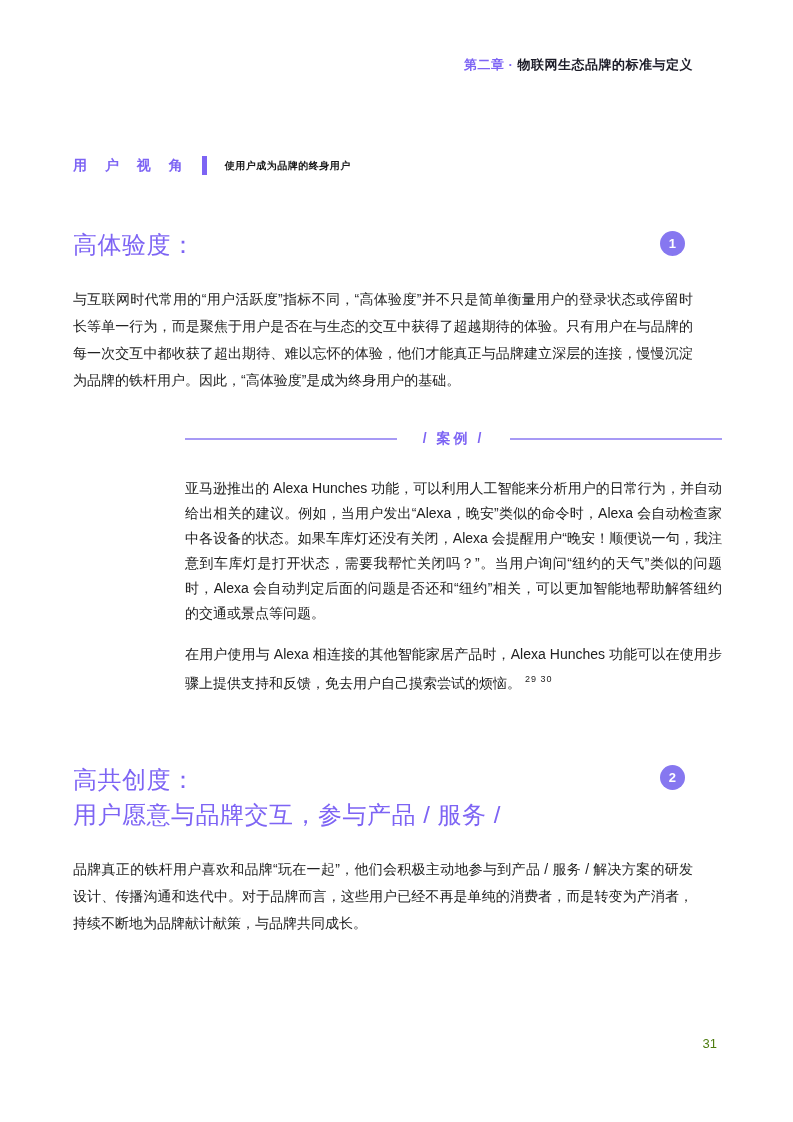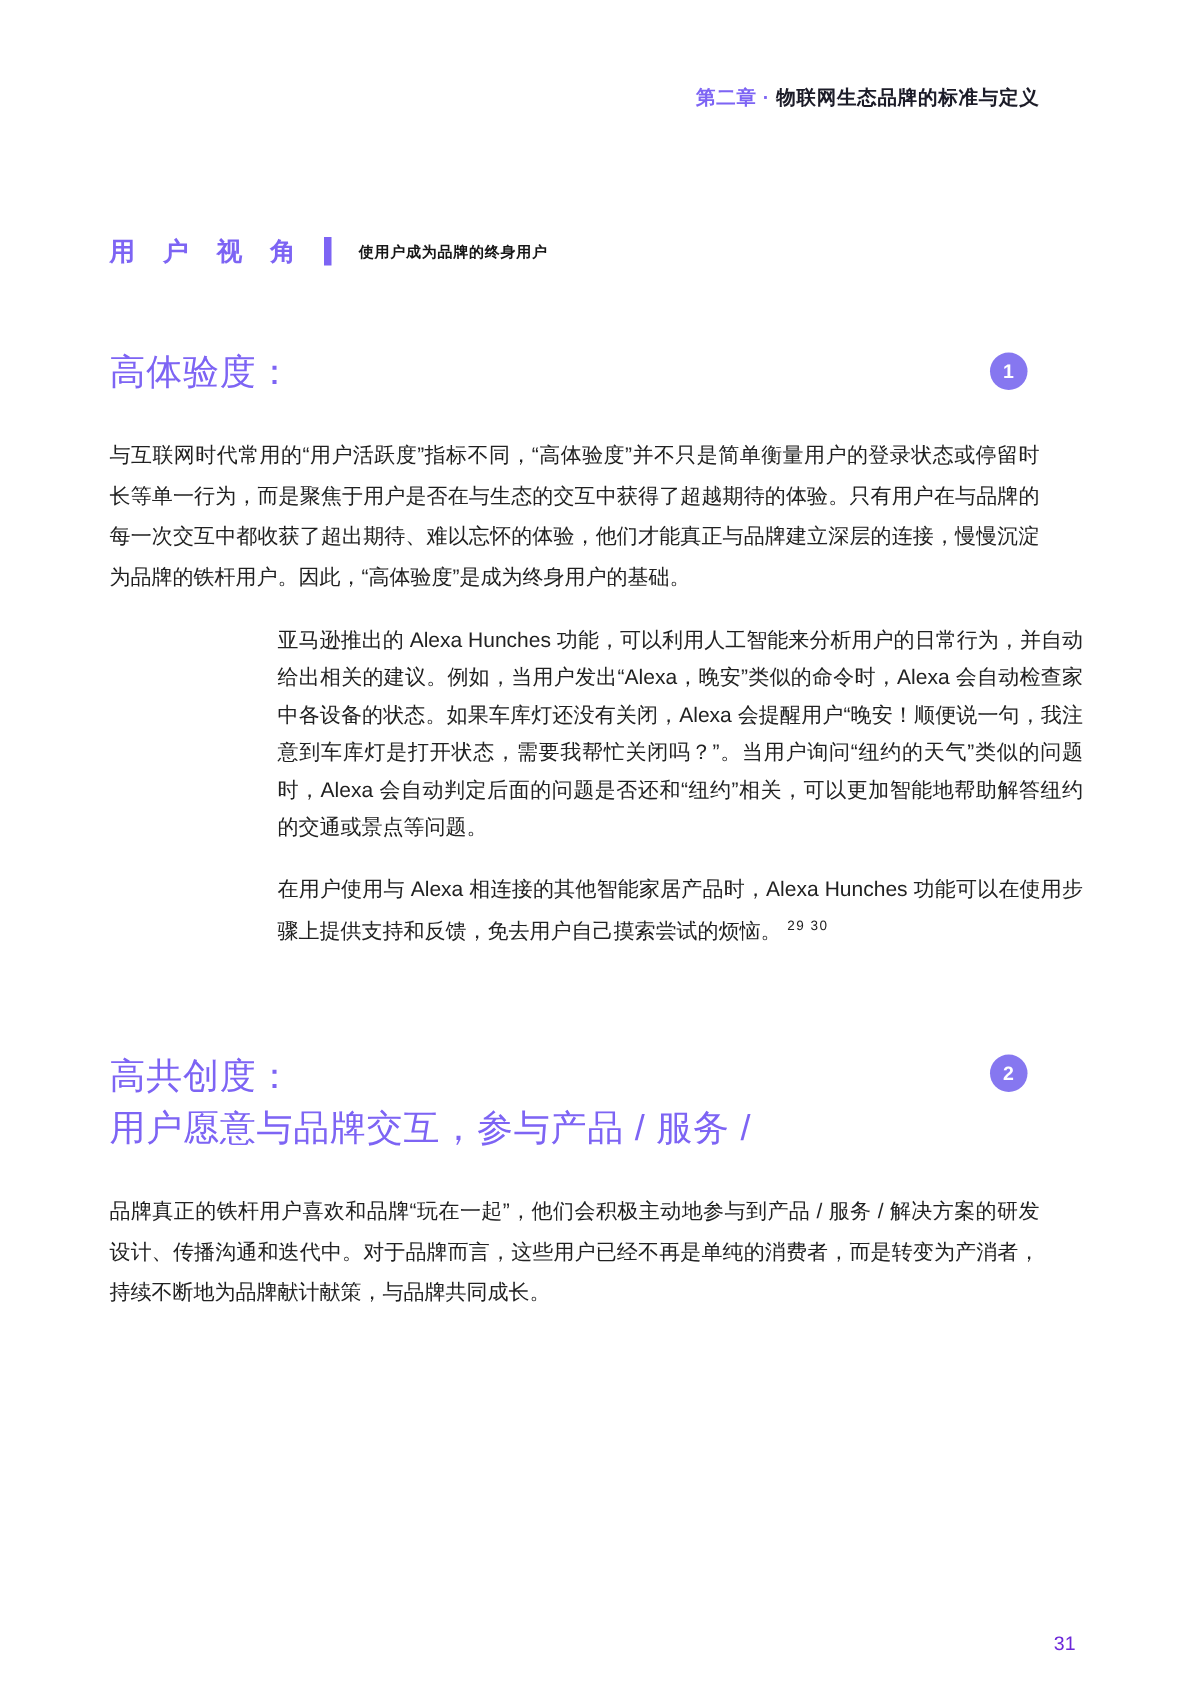--- a/index.html
+++ b/index.html
@@ -27,21 +27,21 @@
 
   
   .section-label-row {
     margin-top: 82px;
     display: flex;
     align-items: center;
   }
   .eyebrow {
     color: #7d64f4;
     font-weight: bold;
-    font-size: 17px;
+    font-size: 14px;
     letter-spacing: 7px;
     white-space: nowrap;
   }
   .vbar {
     width: 5px; height: 19px;
     background: #7d64f4;
     margin: 0 18px 0 12px;
     flex: 0 0 auto;
   }
   .label-title {
@@ -105,35 +105,35 @@
     letter-spacing: 3px;
     white-space: nowrap;
   }
   .case-p {
     font-size: 14px;
     line-height: 25px;
     color: #212121;
     text-align: justify;
   }
   .case-p1 { margin-top: 24px; }
-  .case-p2 { margin-top: 16px; }
+  .case-p2 { margin-top: 28px; }
   .case-p3 { margin-top: 16px; }
   .case-p sup {
     font-size: 9px;
     color: #212121;
     letter-spacing: 1px;
   }
 
   
   .page-number {
     position: absolute;
     right: 76px;
-    top: 1088px;
+    top: 1036px;
     font-size: 13px;
-    color: #6d28d9;
+    color: #4d7c0f;
   }
 </style>
 </head>
 <body>
 
 <div class="page">
 
   <div class="doc-header">
     <span class="chapter">第二章</span><span class="sep"> · </span><span>物联网生态品牌的标准与定义</span>
   </div>
@@ -145,20 +145,25 @@
   </div>
 
   <div class="section-heading heading-1">
     <div>高体验度：</div>
     <span class="badge">1</span>
   </div>
 
   <p class="body-text">与互联网时代常用的“用户活跃度”指标不同，“高体验度”并不只是简单衡量用户的登录状态或停留时长等单一行为，而是聚焦于用户是否在与生态的交互中获得了超越期待的体验。只有用户在与品牌的每一次交互中都收获了超出期待、难以忘怀的体验，他们才能真正与品牌建立深层的连接，慢慢沉淀为品牌的铁杆用户。因此，“高体验度”是成为终身用户的基础。</p>
 
   <div class="case-block">
+    <div class="case-divider">
+      <span class="line"></span>
+      <span class="label">/ 案例 /</span>
+      <span class="line"></span>
+    </div>
     <p class="case-p case-p2">亚马逊推出的 Alexa Hunches 功能，可以利用人工智能来分析用户的日常行为，并自动给出相关的建议。例如，当用户发出“Alexa，晚安”类似的命令时，Alexa 会自动检查家中各设备的状态。如果车库灯还没有关闭，Alexa 会提醒用户“晚安！顺便说一句，我注意到车库灯是打开状态，需要我帮忙关闭吗？”。当用户询问“纽约的天气”类似的问题时，Alexa 会自动判定后面的问题是否还和“纽约”相关，可以更加智能地帮助解答纽约的交通或景点等问题。</p>
     <p class="case-p case-p3"><span>在用户使用与 Alexa 相连接的其他智能家居产品时，Alexa Hunches 功能可以在使用步骤上提供支持和反馈，免去用户自己摸索尝试的烦恼。</span> <sup>29 30</sup></p>
   </div>
 
   <div class="section-heading heading-2">
     <div>高共创度：</div>
     <div>用户愿意与品牌交互，参与产品 / 服务 /</div>
     <span class="badge">2</span>
   </div>
 

